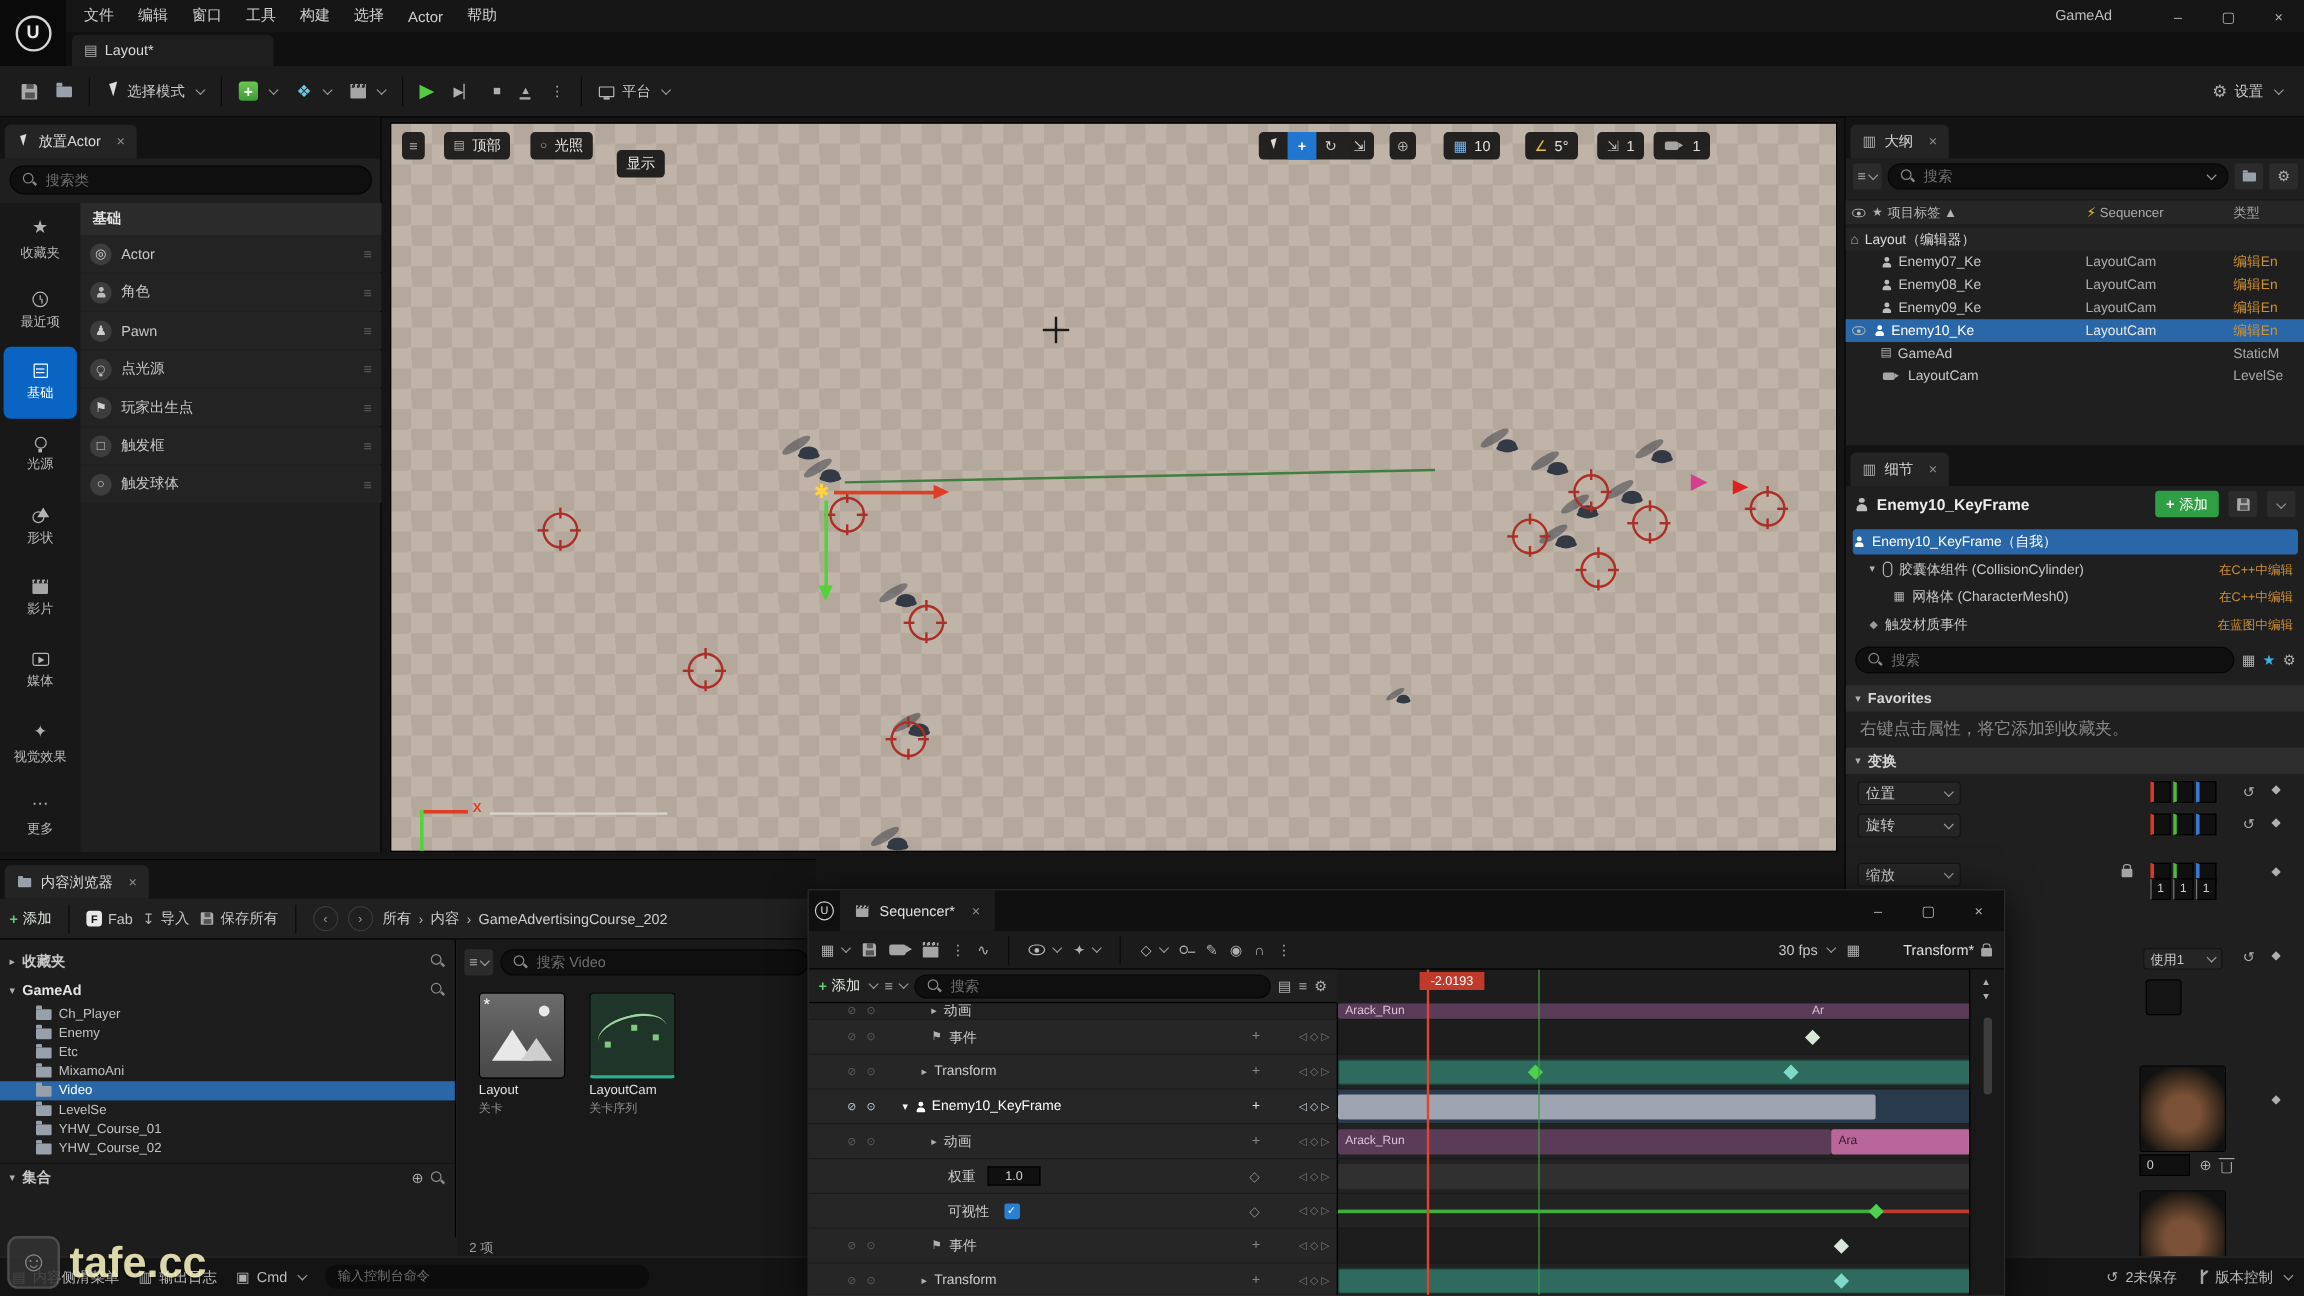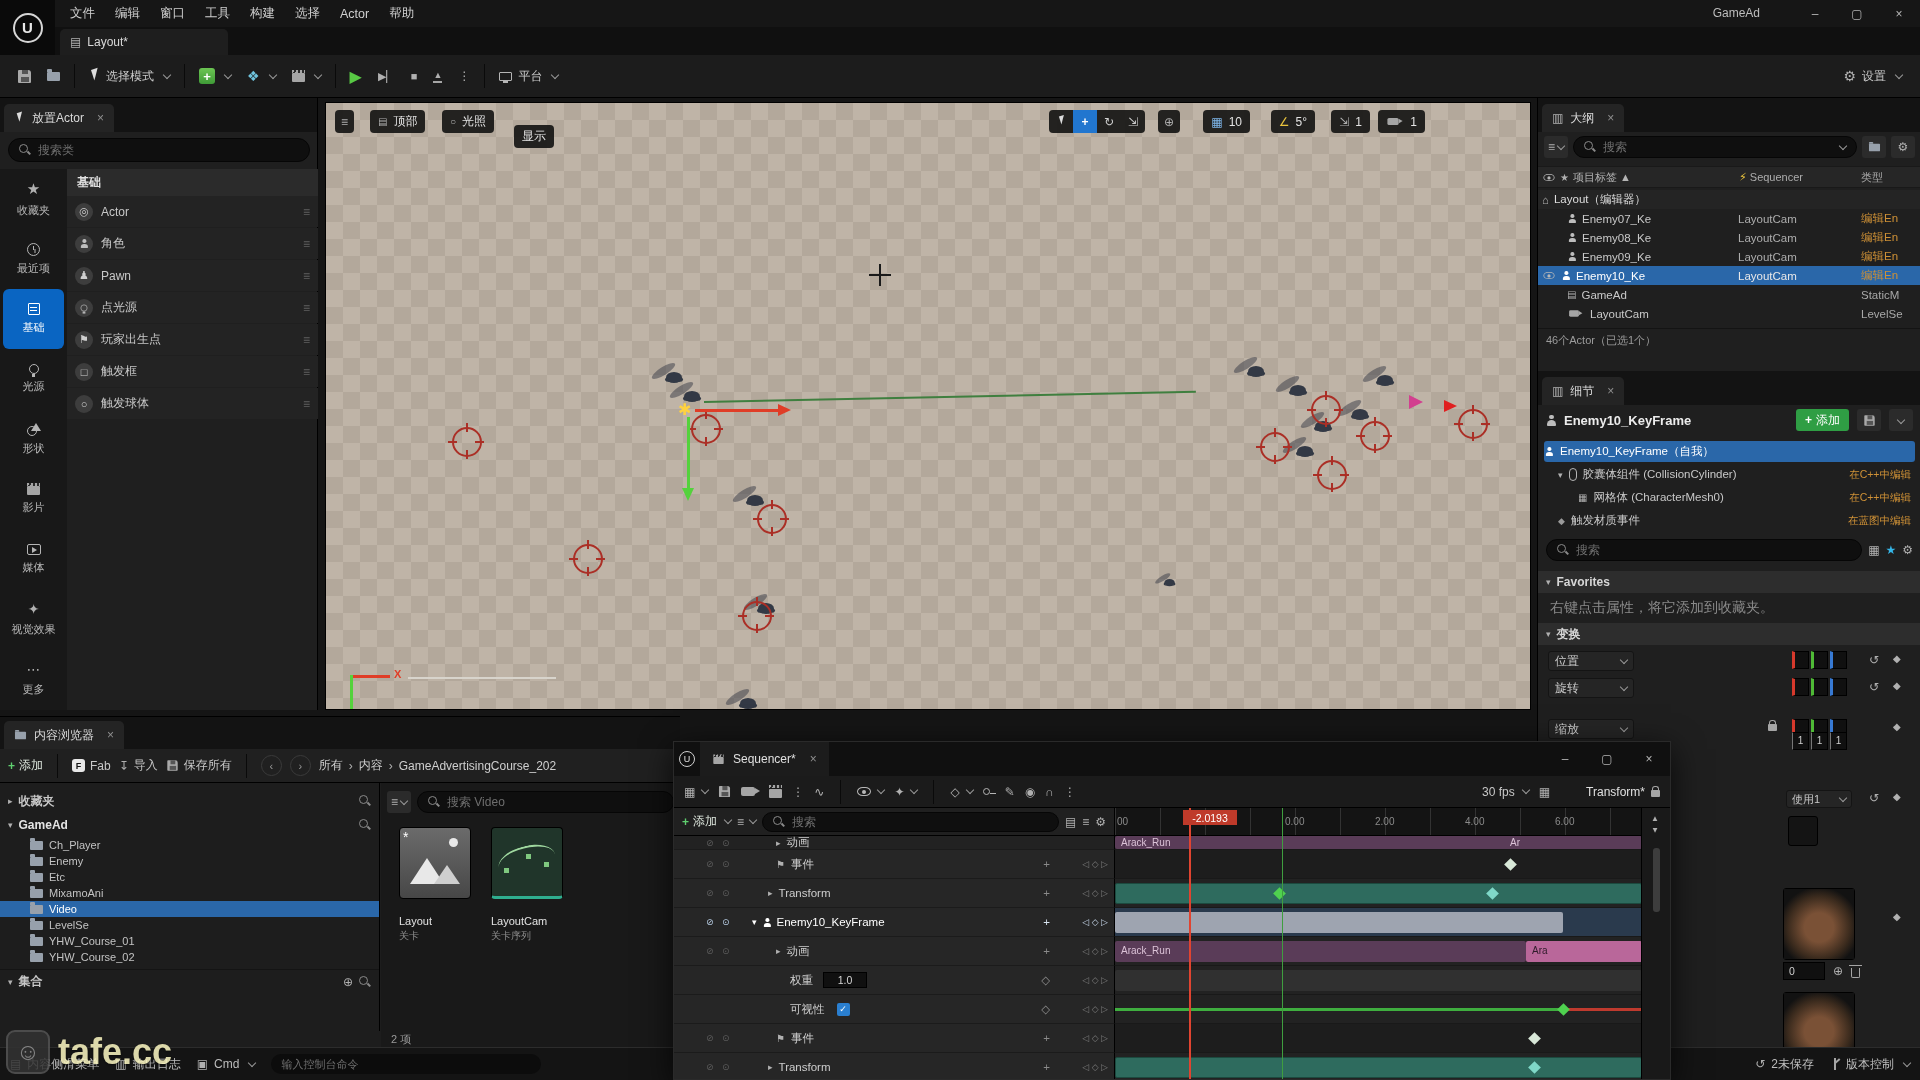--- a/index.html
+++ b/index.html
@@ -116,21 +116,21 @@
 .fx{border-left-color:#d6392c!important}.fy{border-left-color:#4fba36!important}.fz{border-left-color:#3779d2!important}
 .thumb{position:absolute;background:#141414;border:1px solid #000;border-radius:3px}
 .creature{width:100%;height:100%;background:radial-gradient(circle at 50% 55%,#7a5136 0 28%,#3a2a1d 60%,#121212 78%)}
 
 #cb{left:0;top:716px;width:680px;height:331px;background:#1d1d1d;border-top:1px solid #000;z-index:10}
 .cb-toolbar{position:absolute;left:0;top:32px;width:680px;height:34px;background:#202020;border-bottom:1px solid #000;display:flex;align-items:center;padding:0 8px;gap:8px}
 .circ{width:21px;height:21px;border:1px solid #3a3a3a;border-radius:50%;display:flex;align-items:center;justify-content:center;color:#9a9a9a;font-size:11px}
 .tree-item{height:16px;display:flex;align-items:center;gap:6px;padding-left:30px;font-size:11px;color:#c3c3c3}
 .cb-card{position:absolute;width:80px}
 .cb-thumb{width:72px;height:72px;border-radius:4px;border:1px solid #000;position:relative;overflow:hidden}
-.cb-name{font-size:11px;color:#e2e2e2;margin-top:16px}
+.cb-name{font-size:11px;color:#e2e2e2;margin-top:4px}
 .cb-type{font-size:10px;color:#8d8d8d;margin-top:2px}
 
 #seq{left:673px;top:741px;width:998px;height:339px;background:#1c1c1c;border:1px solid #2a2a2a;z-index:50;box-shadow:0 8px 30px rgba(0,0,0,.75);overflow:hidden}
 .sq-titlebar{position:absolute;left:0;top:0;width:100%;height:34px;background:#101010;display:flex;align-items:center}
 .winbtn{width:42px;height:34px;display:flex;align-items:center;justify-content:center;color:#b5b5b5}
 .sq-toolbar{position:absolute;left:0;top:34px;width:100%;height:32px;background:#1b1b1b;border-bottom:1px solid #000;display:flex;align-items:center;gap:10px;padding:0 10px}
 .sq-trackbar{position:absolute;left:0;top:66px;width:440px;height:28px;background:#202020;border-bottom:1px solid #000;display:flex;align-items:center;gap:6px;padding:0 8px}
 .sq-ruler{position:absolute;left:440px;top:66px;width:527px;height:28px;background:#141414;border-bottom:1px solid #000;border-left:1px solid #000;
   background-image:repeating-linear-gradient(90deg,#333 0 1px,transparent 1px 45px)}
 .tick{position:absolute;top:8px;font-size:10px;color:#8b8b8b}
@@ -523,23 +523,20 @@
           <span class="o-typ">StaticM</span>
         </div>
       <div class="o-row">
           <span style="width:20px"></span>
           <span class="i-cam" style="transform:scale(.7)"></span>
           <span class="nm grow">LayoutCam</span>
           <span class="o-seq"></span>
           <span class="o-typ">LevelSe</span>
         </div>
     </div>
-    <div class="abs row" style="left:0;top:230px;width:383px;height:24px;border-top:1px solid #141414;padding:0 8px;color:#9c9c9c;font-size:11px">
-        <span>46个Actor（已选1个）</span>
-      </div>
   </div>
 
   <div class="abs" id="details">
     <div class="panel-head">
         <div class="panel-tab">
           <span class="g">▥</span>
           <span>细节</span>
           <span class="tab-x">×</span>
         </div>
       </div>
@@ -852,27 +849,20 @@
           <span class="g">≡</span>
           <span class="chev"></span>
         </span>
       <div class="search-box grow" style="height:20px">
           <span class="i-search"></span>
           <input placeholder="搜索" style="">
         </div>
       <span class="g">▤</span>
       <span class="g">≡</span>
       <span class="g">⚙</span>
-    </div>
-    <div class="sq-ruler">
-      <span class="tick" style="left:2px">00</span>
-      <span class="tick" style="left:170px">0.00</span>
-      <span class="tick" style="left:260px">2.00</span>
-      <span class="tick" style="left:350px">4.00</span>
-      <span class="tick" style="left:440px">6.00</span>
     </div>
 
     <div class="sq-rows">
 
       <div class="sq-row" style="height:14px">
         <div class="sq-left" style="background:#222">
             <span class="sq-gut">⊘ ⊙</span>
             <span style="width:30px"></span>
             <span class="g" style="font-size:9px">▸</span>
             <span style="margin-left:6px">动画</span>

